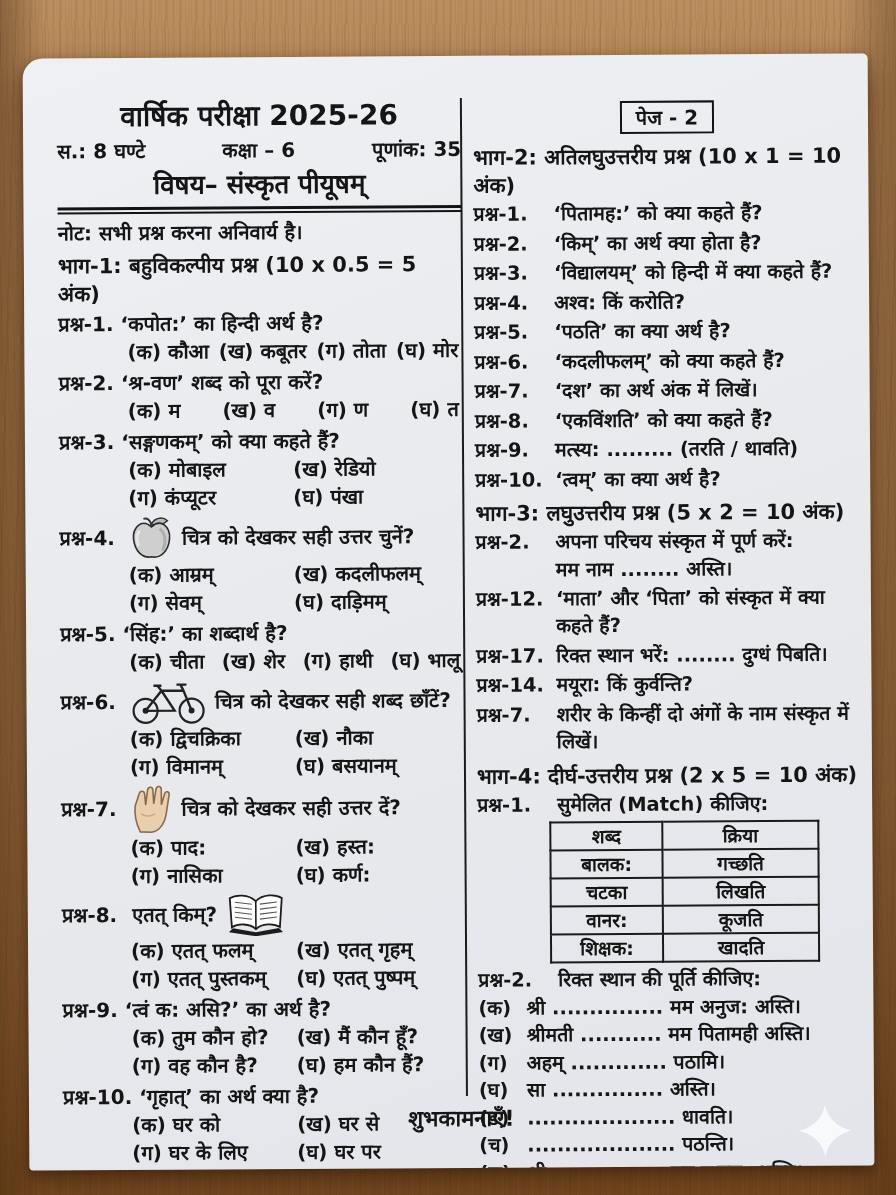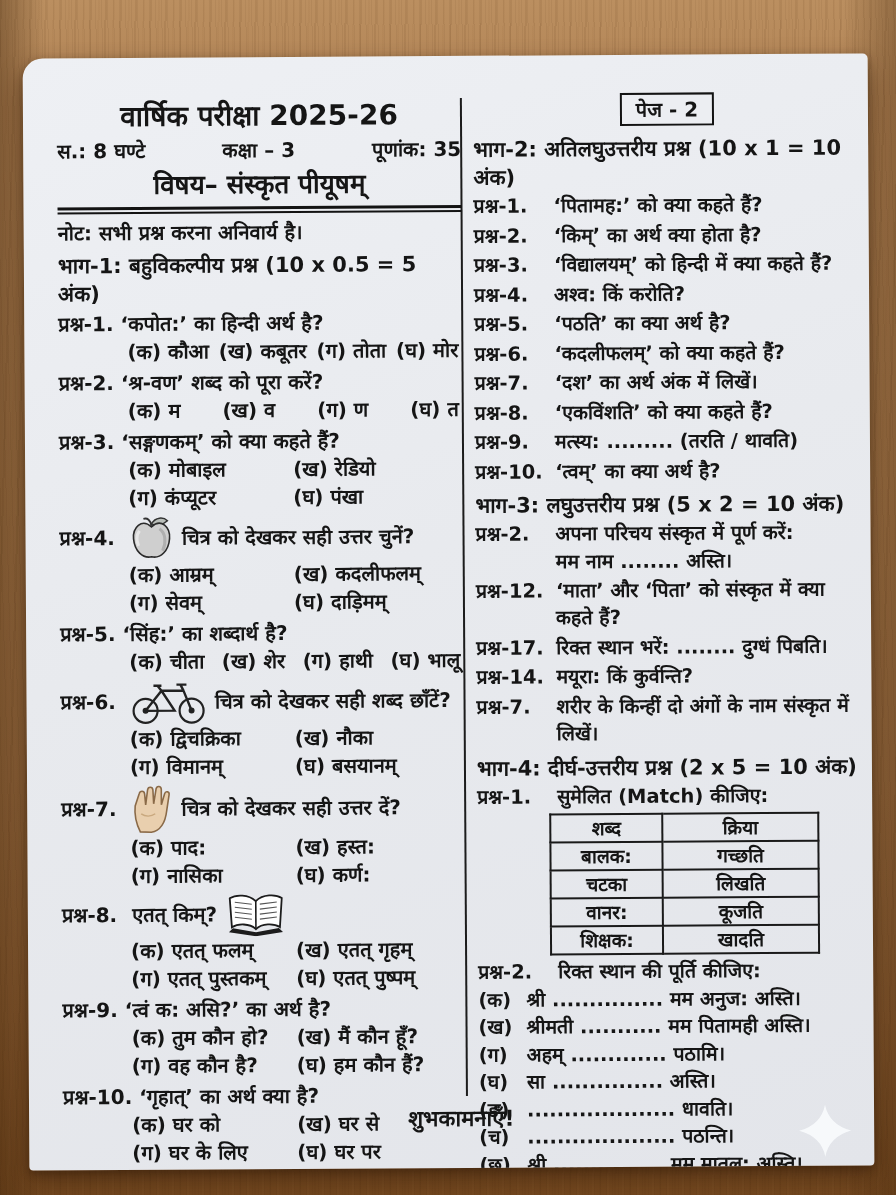--- a/index.html
+++ b/index.html
@@ -54,21 +54,21 @@
   .opts { margin-left: 69px; font-size: 20px; font-weight: bold; line-height: 28px; }
   .orow { display: flex; justify-content: space-between; padding-right: 4px; }
   .ogrid { display: grid; grid-template-columns: 165px auto; }
 
   
   .hang  { padding-left: 80px; text-indent: -80px; font-size: 19.5px; font-weight: bold; line-height: 27.5px; margin-top: 2px; }
   .qlabel2 { display: inline-block; min-width: 80px; text-indent: 0; }
   .subline { margin-left: 80px; font-size: 19.5px; font-weight: bold; line-height: 27px; }
 
   .badge {
-    width: max-content; margin: 2px auto 8px; border: 2px solid #131313;
+    width: max-content; margin: 10px auto 8px; border: 2px solid #131313;
     padding: 1px 14px; font-size: 20px; font-weight: bold; background: #eceef2;
   }
 
   .match-table { border-collapse: collapse; margin: 3px 0 3px 72px; }
   .match-table th, .match-table td {
     border: 2px solid #1a1a1a; font-size: 19px; font-weight: bold;
     text-align: center; padding: 0 8px; height: 27px;
   }
   .match-table th:first-child, .match-table td:first-child { width: 112px; }
   .match-table th:last-child,  .match-table td:last-child  { width: 156px; }
@@ -84,21 +84,21 @@
 
 <div class="wood"></div>
 
 <div class="paper">
   <div class="divider"></div>
 
   <div class="col-left">
     <div class="title">वार्षिक परीक्षा 2025-26</div>
     <div class="meta">
       <span>स.: 8 घण्टे</span>
-      <span>कक्षा – 3</span>
+      <span>कक्षा – 6</span>
       <span>पूणांक: 35</span>
     </div>
     <div class="subject">विषय– संस्कृत पीयूषम्</div>
     <div class="dblrule"></div>
     <div class="note">नोट: सभी प्रश्न करना अनिवार्य है।</div>
     <div class="part-heading">भाग-1: बहुविकल्पीय प्रश्न (10 x 0.5 = 5 अंक)</div>
 
     <div class="q">
       <div class="qline"><span class="qlabel">प्रश्न-1.</span><span>‘कपोत:’ का हिन्दी अर्थ है?</span></div>
       <div class="opts orow">

